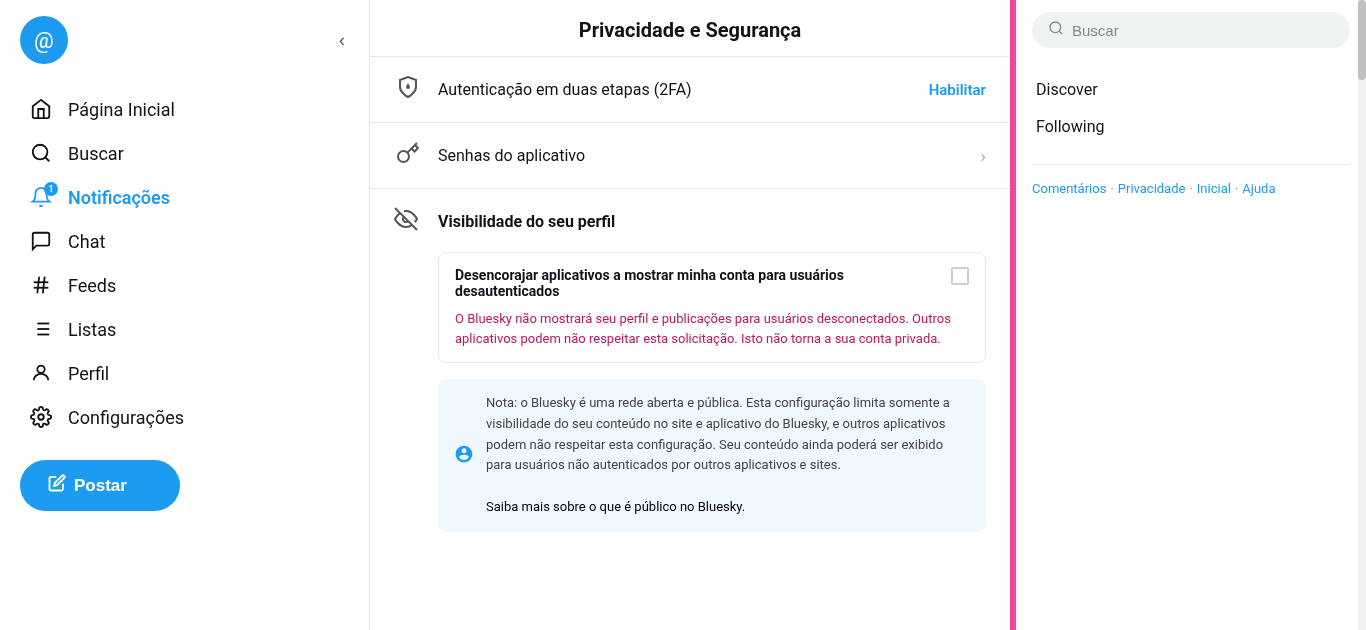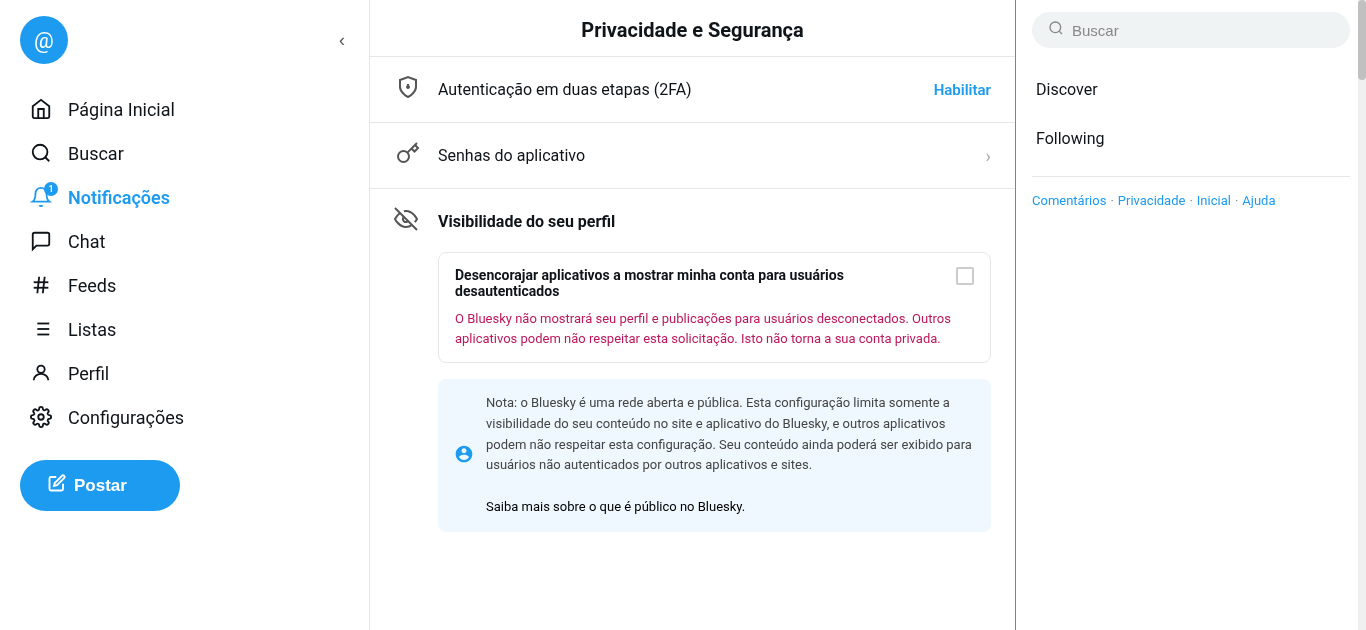--- a/index.html
+++ b/index.html
@@ -93,21 +93,21 @@
       align-items: center;
       gap: 8px;
       width: 160px;
     }
 
     
     .main-content {
       flex: 1;
       display: flex;
       flex-direction: column;
-      border-right: 1px solid #ec4899;
+      border-right: 6px solid #ec4899;
       overflow-y: auto;
     }
 
     .main-header {
       padding: 18px 24px 14px;
       border-bottom: 1px solid #e5e7eb;
       text-align: center;
     }
 
     .main-header h1 {
@@ -275,21 +275,21 @@
       flex: 1;
     }
 
     .search-input::placeholder {
       color: #888;
     }
 
     .right-links {
       display: flex;
       flex-direction: column;
-      gap: 14px;
+      gap: 2px;
       margin-bottom: 20px;
     }
 
     .right-link {
       font-size: 16px;
       color: #0f1419;
       padding: 8px 4px;
       cursor: pointer;
       text-decoration: none;
     }

